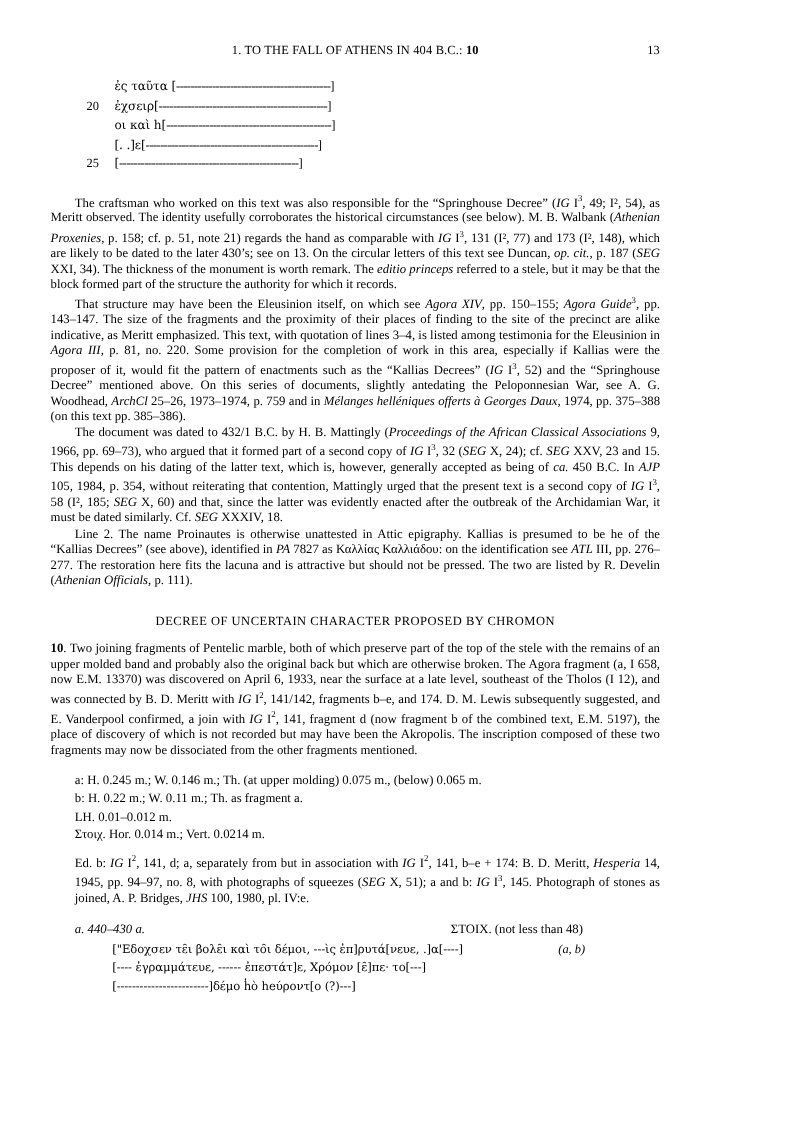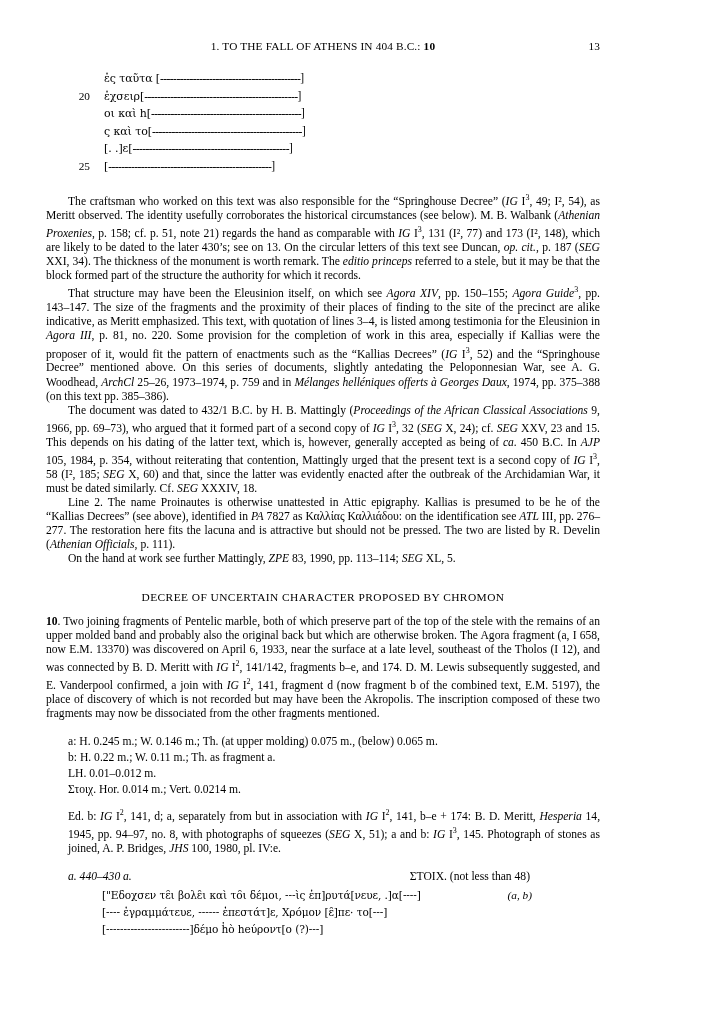--- a/index.html
+++ b/index.html
@@ -163,37 +163,32 @@
     <div class="epi-line">
       <span class="lnum">20</span>
       <span class="ltext"><span class="greek">ἐχσειρ[</span><span class="dashes">-----------------------------------------------</span><span>]</span></span>
     </div>
     <div class="epi-line">
       <span class="lnum"></span>
       <span class="ltext"><span class="greek">οι καὶ h[</span><span class="dashes">----------------------------------------------</span><span>]</span></span>
     </div>
     <div class="epi-line">
       <span class="lnum"></span>
-      <span class="ltext"><span class="greek">ς καὶ τo[</span><span class="dashes">----------------------------------------------</span><span>]</span></span>
-    </div>
-    <div class="epi-line">
-      <span class="lnum"></span>
       <span class="ltext"><span class="greek">[. .]ε[</span><span class="dashes">------------------------------------------------</span><span>]</span></span>
     </div>
     <div class="epi-line">
       <span class="lnum">25</span>
       <span class="ltext"><span class="greek">[</span><span class="dashes">--------------------------------------------------</span><span>]</span></span>
     </div>
   </div>
 
   <p class="para">The craftsman who worked on this text was also responsible for the “Springhouse Decree” (<i>IG</i> I<sup style="font-size:8px;vertical-align:super">3</sup>, 49; I², 54), as Meritt observed. The identity usefully corroborates the historical circumstances (see below). M. B. Walbank (<i>Athenian Proxenies</i>, p. 158; cf. p. 51, note 21) regards the hand as comparable with <i>IG</i> I<sup style="font-size:8px;vertical-align:super">3</sup>, 131 (I², 77) and 173 (I², 148), which are likely to be dated to the later 430’s; see on 13. On the circular letters of this text see Duncan, <i>op. cit.</i>, p. 187 (<i>SEG</i> XXI, 34). The thickness of the monument is worth remark. The <i>editio princeps</i> referred to a stele, but it may be that the block formed part of the structure the authority for which it records.</p>
   <p class="para">That structure may have been the Eleusinion itself, on which see <i>Agora XIV</i>, pp. 150–155; <i>Agora Guide</i><sup style="font-size:8px;vertical-align:super">3</sup>, pp. 143–147. The size of the fragments and the proximity of their places of finding to the site of the precinct are alike indicative, as Meritt emphasized. This text, with quotation of lines 3–4, is listed among testimonia for the Eleusinion in <i>Agora III</i>, p. 81, no. 220. Some provision for the completion of work in this area, especially if Kallias were the proposer of it, would fit the pattern of enactments such as the “Kallias Decrees” (<i>IG</i> I<sup style="font-size:8px;vertical-align:super">3</sup>, 52) and the “Springhouse Decree” mentioned above. On this series of documents, slightly antedating the Peloponnesian War, see A. G. Woodhead, <i>ArchCl</i> 25–26, 1973–1974, p. 759 and in <i>Mélanges helléniques offerts à Georges Daux</i>, 1974, pp. 375–388 (on this text pp. 385–386).</p>
   <p class="para">The document was dated to 432/1 B.C. by H. B. Mattingly (<i>Proceedings of the African Classical Associations</i> 9, 1966, pp. 69–73), who argued that it formed part of a second copy of <i>IG</i> I<sup style="font-size:8px;vertical-align:super">3</sup>, 32 (<i>SEG</i> X, 24); cf. <i>SEG</i> XXV, 23 and 15. This depends on his dating of the latter text, which is, however, generally accepted as being of <i>ca.</i> 450 B.C. In <i>AJP</i> 105, 1984, p. 354, without reiterating that contention, Mattingly urged that the present text is a second copy of <i>IG</i> I<sup style="font-size:8px;vertical-align:super">3</sup>, 58 (I², 185; <i>SEG</i> X, 60) and that, since the latter was evidently enacted after the outbreak of the Archidamian War, it must be dated similarly. Cf. <i>SEG</i> XXXIV, 18.</p>
   <p class="para">Line 2. The name Proinautes is otherwise unattested in Attic epigraphy. Kallias is presumed to be he of the “Kallias Decrees” (see above), identified in <i>PA</i> 7827 as Καλλίας Καλλιάδου: on the identification see <i>ATL</i> III, pp. 276–277. The restoration here fits the lacuna and is attractive but should not be pressed. The two are listed by R. Develin (<i>Athenian Officials</i>, p. 111).</p>
-  <p class="para">On the hand at work see further Mattingly, <i>ZPE</i> 83, 1990, pp. 113–114; <i>SEG</i> XL, 5.</p>
 
   <div class="sec-head">DECREE OF UNCERTAIN CHARACTER PROPOSED BY CHROMON</div>
 
   <p class="entry"><span class="bd">10</span><span>. Two joining fragments of Pentelic marble, both of which preserve part of the top of the stele with the remains of an upper molded band and probably also the original back but which are otherwise broken. The Agora fragment (a, I 658, now E.M. 13370) was discovered on April 6, 1933, near the surface at a late level, southeast of the Tholos (I 12), and was connected by B. D. Meritt with <i>IG</i> I<sup style="font-size:8px;vertical-align:super">2</sup>, 141/142, fragments b–e, and 174. D. M. Lewis subsequently suggested, and E. Vanderpool confirmed, a join with <i>IG</i> I<sup style="font-size:8px;vertical-align:super">2</sup>, 141, fragment d (now fragment b of the combined text, E.M. 5197), the place of discovery of which is not recorded but may have been the Akropolis. The inscription composed of these two fragments may now be dissociated from the other fragments mentioned.</span></p>
 
   <div class="spacer6"></div>
   <div class="meas meas-gap">a: H. 0.245 m.; W. 0.146 m.; Th. (at upper molding) 0.075 m., (below) 0.065 m.</div>
   <div class="meas">b: H. 0.22 m.; W. 0.11 m.; Th. as fragment a.</div>
   <div class="meas">LH. 0.01–0.012 m.</div>
   <div class="meas">Στοιχ. Hor. 0.014 m.; Vert. 0.0214 m.</div>

